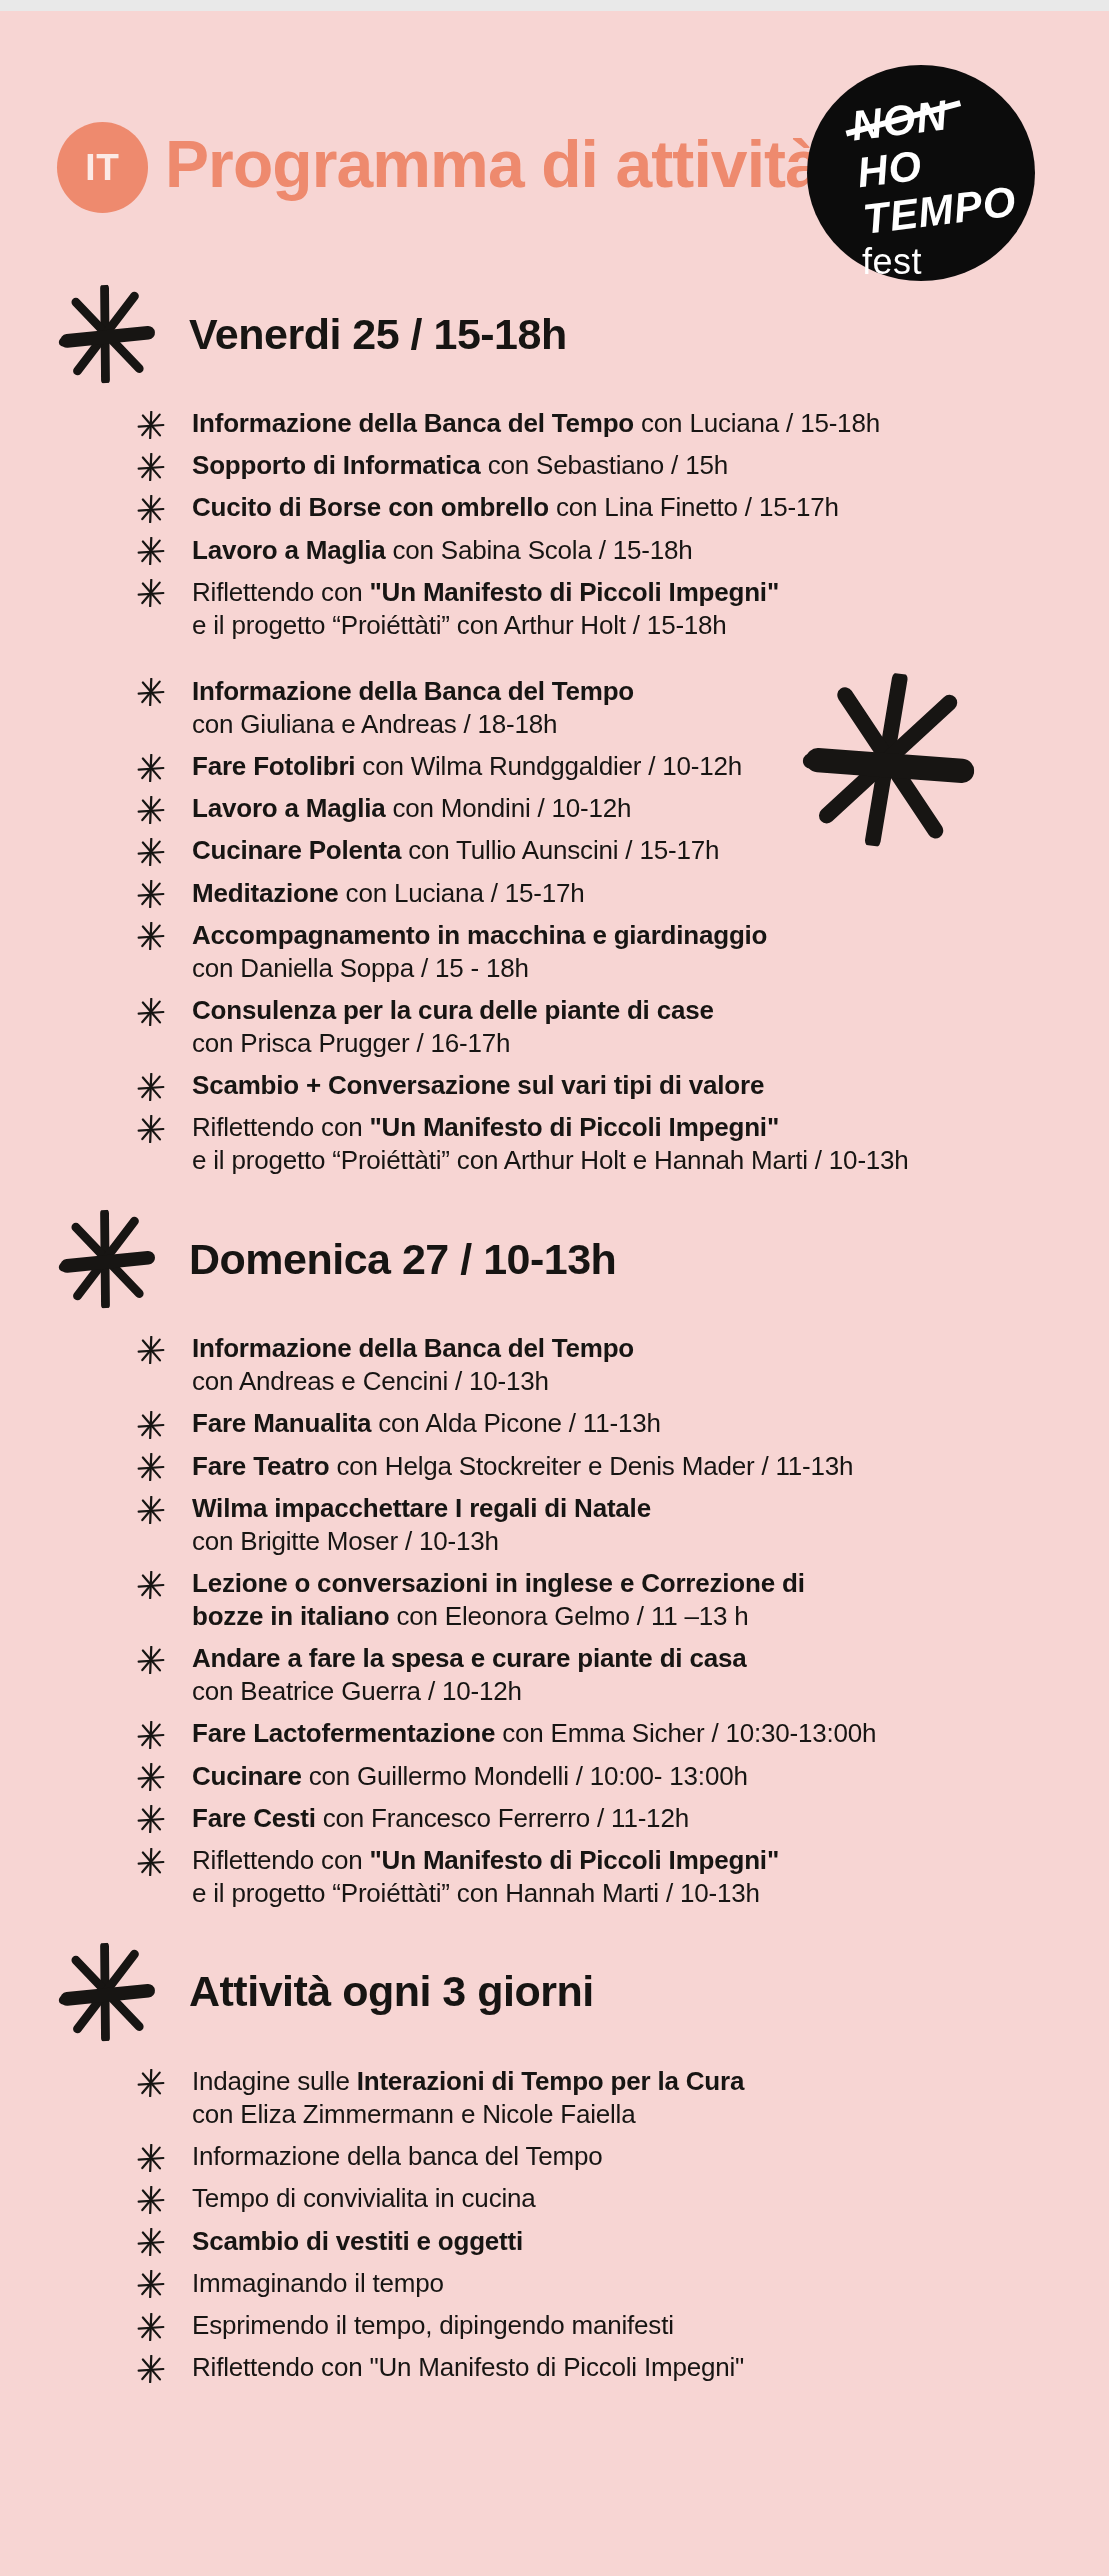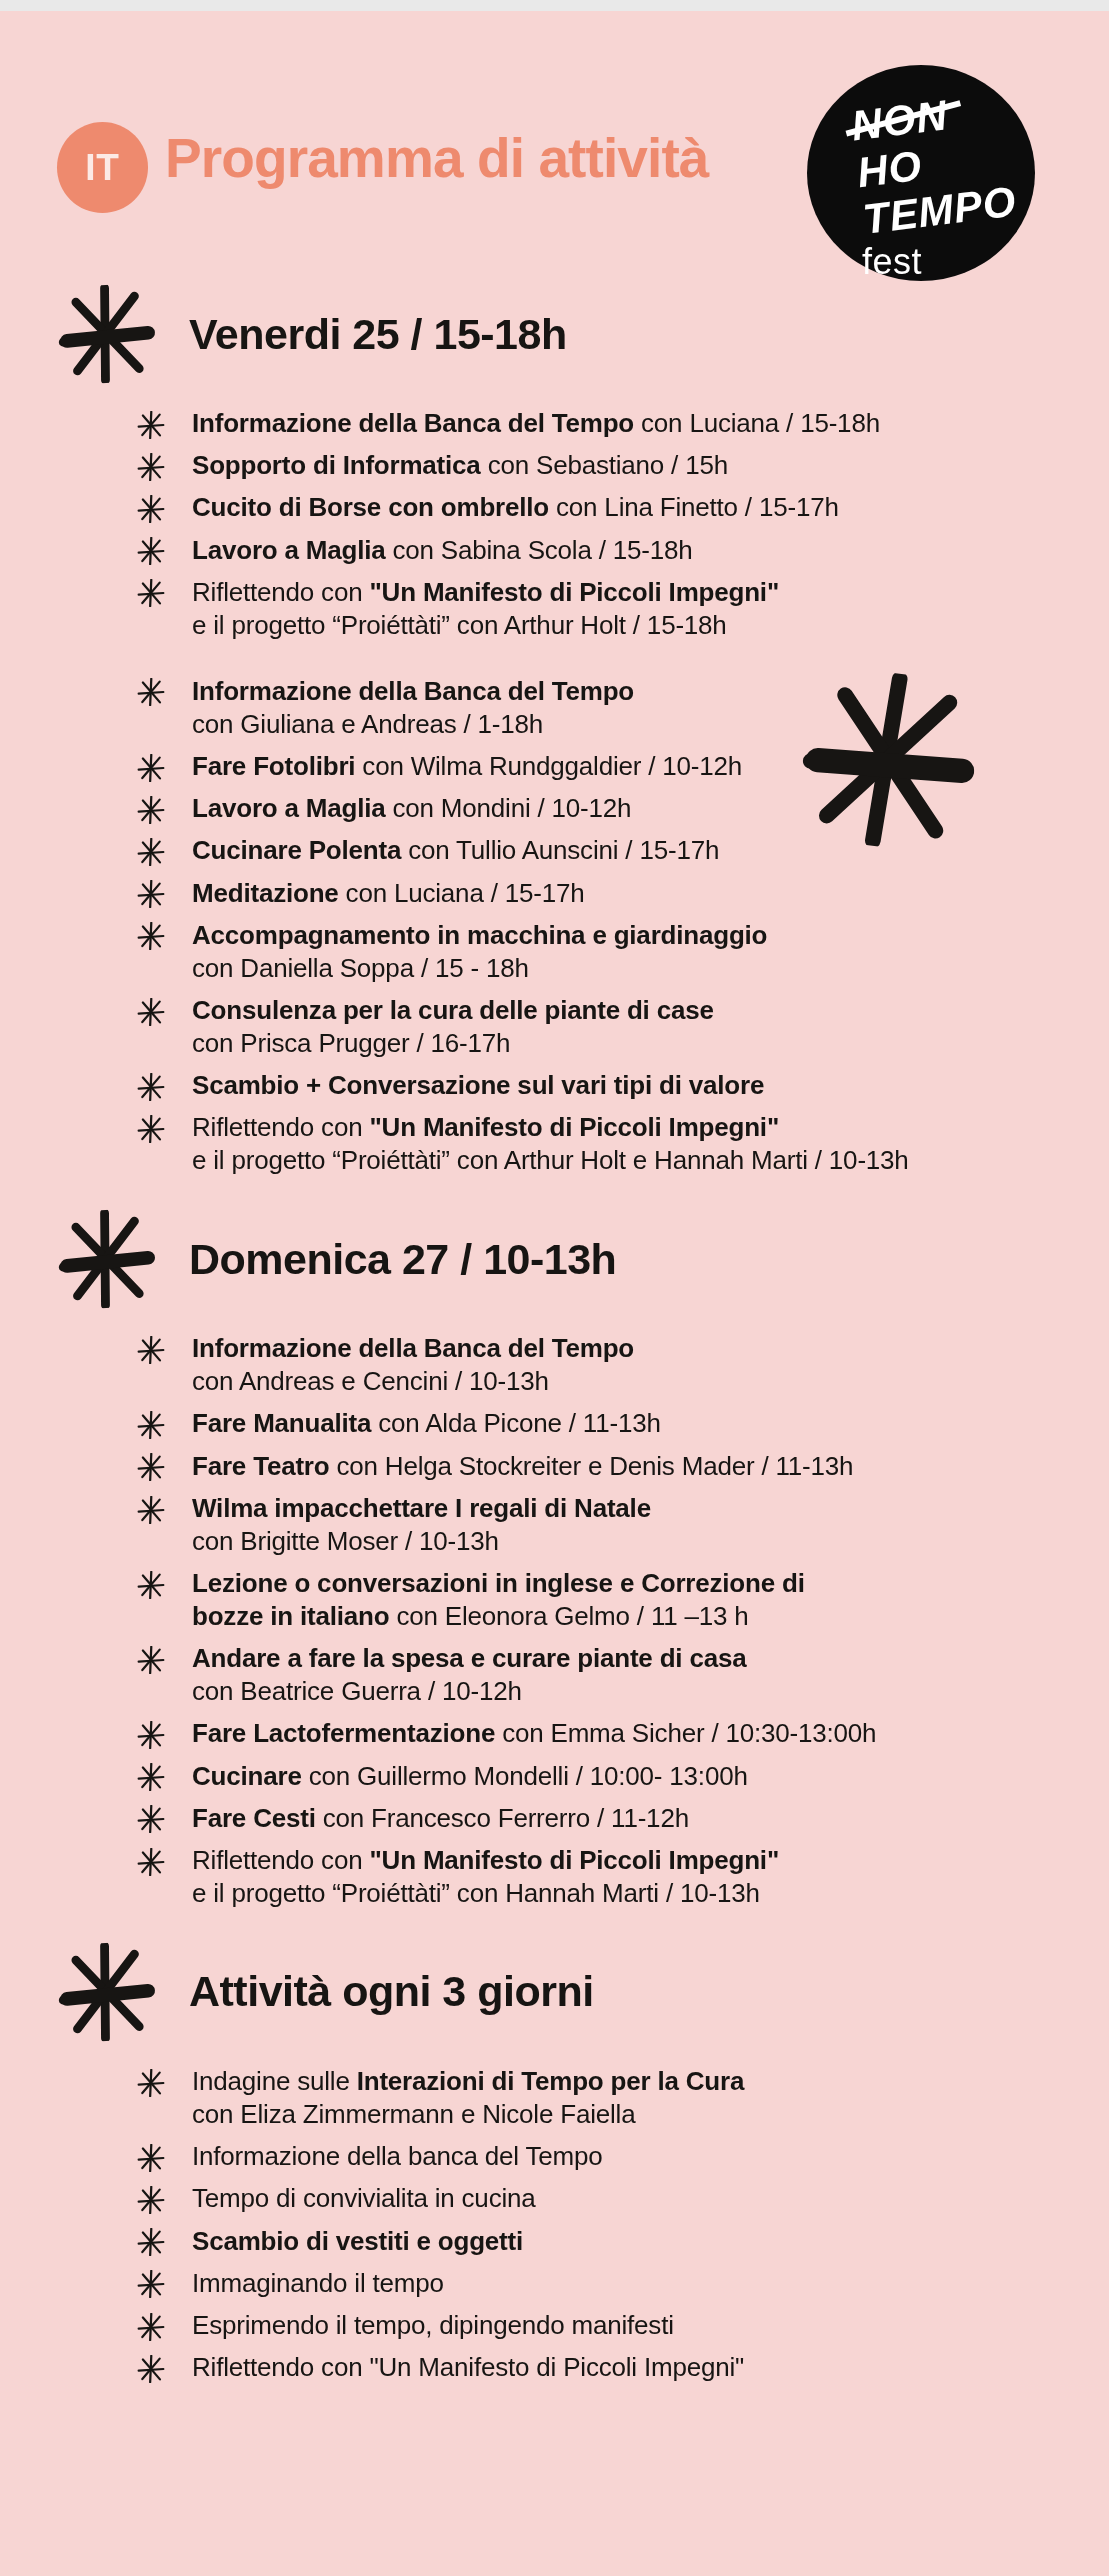--- a/index.html
+++ b/index.html
@@ -10,21 +10,21 @@
   }
   
   .header{position:relative;height:274px;}
   .lang-badge{
     position:absolute;left:57px;top:111px;width:91px;height:91px;border-radius:50%;
     background:var(--accent,#ee8a6e);display:flex;align-items:center;justify-content:center;
     font-weight:bold;font-size:37px;color:#fceae6;letter-spacing:0.9px;
   }
   .page-title{
     position:absolute;left:165px;top:115px;margin:0;
-    font-size:55px;font-weight:bold;color:var(--accent,#ee8a6e);letter-spacing:-0.9px;white-space:nowrap;
+    font-size:66px;font-weight:bold;color:var(--accent,#ee8a6e);letter-spacing:-0.9px;white-space:nowrap;
   }
   .logo{
     position:absolute;left:807px;top:54px;width:228px;height:216px;border-radius:50%;
     background:var(--logo-bg,#0c0c0c);color:#fff;
   }
   .logo-hand{
     position:absolute;left:50px;top:28px;transform:rotate(-7deg);
     font-style:italic;font-weight:bold;font-size:42px;line-height:47px;letter-spacing:0.9px;white-space:nowrap;
   }
   .logo-line{display:block;}
@@ -152,21 +152,21 @@
         <ul class="events">
           <li class="event">
             <span class="star star-small"><svg viewBox="0 0 100 100" xmlns="http://www.w3.org/2000/svg" fill="none" stroke="currentColor" stroke-linecap="round">
                 <line x1="51" y1="3" x2="47" y2="97" stroke-width="8"></line>
                 <line x1="6" y1="56" x2="94" y2="50" stroke-width="8"></line>
                 <line x1="21" y1="16" x2="82" y2="87" stroke-width="8"></line>
                 <line x1="81" y1="13" x2="19" y2="86" stroke-width="8"></line>
               </svg></span>
             <div class="event-text">
               <div><b>Informazione della Banca del Tempo</b></div>
-              <div><span>con Giuliana e Andreas / 1-18h</span></div>
+              <div><span>con Giuliana e Andreas / 18-18h</span></div>
             </div>
           </li>
           <li class="event">
             <span class="star star-small"><svg viewBox="0 0 100 100" xmlns="http://www.w3.org/2000/svg" fill="none" stroke="currentColor" stroke-linecap="round">
                 <line x1="51" y1="3" x2="47" y2="97" stroke-width="8"></line>
                 <line x1="6" y1="56" x2="94" y2="50" stroke-width="8"></line>
                 <line x1="21" y1="16" x2="82" y2="87" stroke-width="8"></line>
                 <line x1="81" y1="13" x2="19" y2="86" stroke-width="8"></line>
               </svg></span>
             <div class="event-text">

